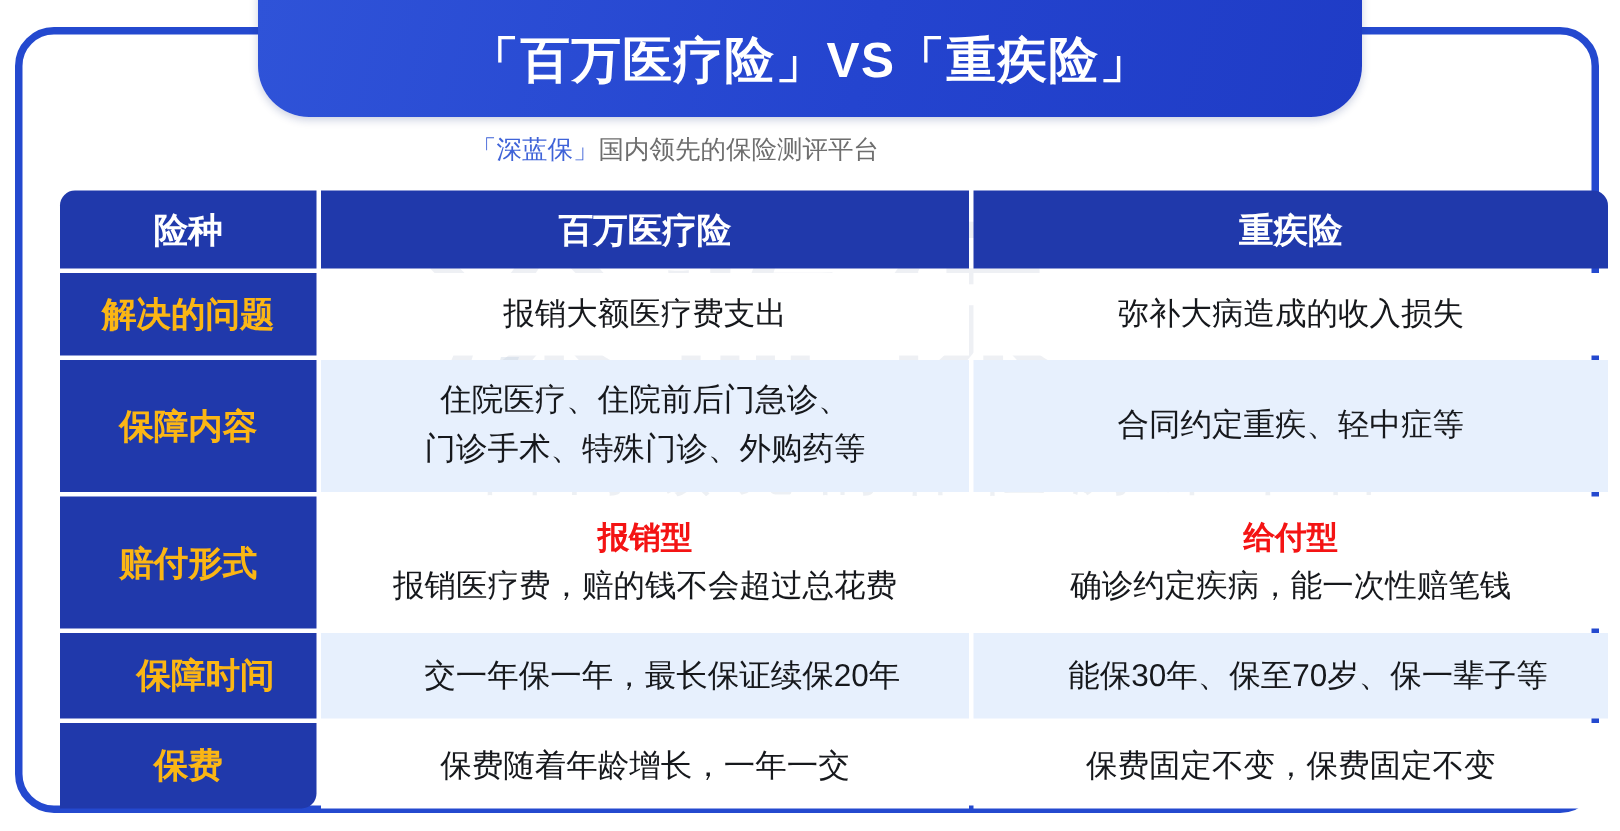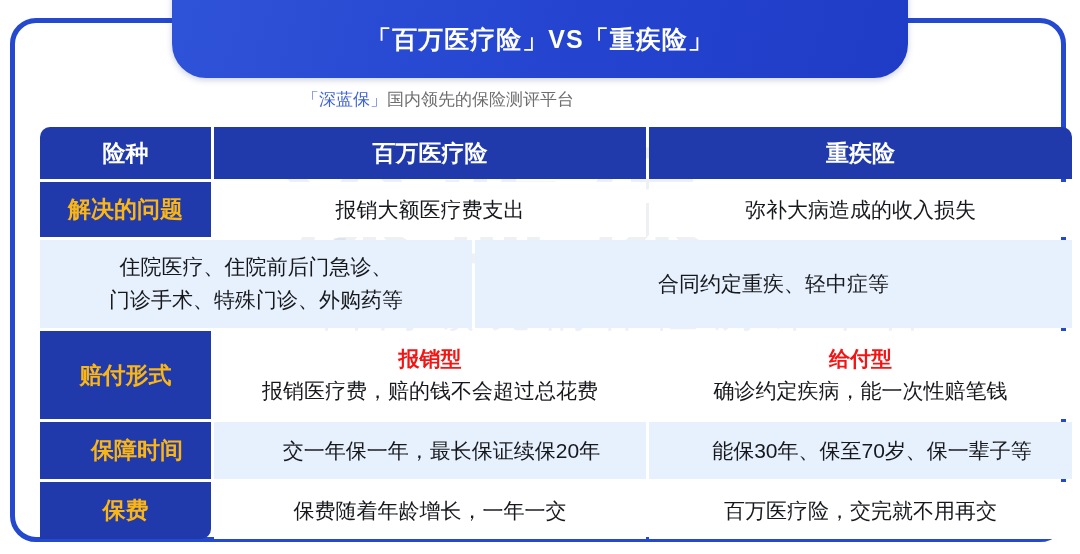--- a/index.html
+++ b/index.html
@@ -42,32 +42,32 @@
     height: 84px;
     background: linear-gradient(105deg, #2f53d8 0%, #2444cf 55%, #1f3cc6 100%);
     border-radius: 0 0 34px 34px;
     display: flex;
     align-items: center;
     justify-content: center;
     box-shadow: 0 2px 6px rgba(20,40,120,.22);
   }
   .title-banner .title-text {
     color: #ffffff;
-    font-size: 25px;
+    font-size: 33px;
     font-weight: bold;
     letter-spacing: 1px;
     line-height: 1;
     white-space: nowrap;
     padding-top: 6px;
   }
 
   
   .subtitle {
     position: absolute;
-    left: 0;
+    left: 12px;
     top: 88px;
     width: 876px;
     text-align: center;
     font-size: 17px;
     line-height: 24px;
     color: #6e6e6e;
     white-space: nowrap;
   }
   .subtitle .brand {
     color: #3f63d8;
@@ -227,20 +227,21 @@
       <div class="cell c-right">重疾险</div>
     </div>
 
     <div class="trow">
       <div class="cell c-label lbl h1">解决的问题</div>
       <div class="cell c-mid bg-white h1">报销大额医疗费支出</div>
       <div class="cell c-right bg-white h1">弥补大病造成的收入损失</div>
     </div>
 
     <div class="trow">
+      <div class="cell c-label lbl h2">保障内容</div>
       <div class="cell c-mid bg-blue h2">
         <div class="stack two-line">
           <span class="sub-line nowrap">住院医疗、住院前后门急诊、</span>
           <span class="sub-line nowrap">门诊手术、特殊门诊、外购药等</span>
         </div>
       </div>
       <div class="cell c-right bg-blue h2">合同约定重疾、轻中症等</div>
     </div>
 
     <div class="trow">
@@ -261,17 +262,17 @@
 
     <div class="trow">
       <div class="cell c-label lbl h4">保障时间</div>
       <div class="cell c-mid bg-blue h4 nowrap">交一年保一年，最长保证续保20年</div>
       <div class="cell c-right bg-blue h4 nowrap">能保30年、保至70岁、保一辈子等</div>
     </div>
 
     <div class="trow row-last">
       <div class="cell c-label lbl h5">保费</div>
       <div class="cell c-mid bg-white h5 nowrap">保费随着年龄增长，一年一交</div>
-      <div class="cell c-right bg-white h5 nowrap">百万医疗险，交完就不用再交</div>
+      <div class="cell c-right bg-white h5 nowrap">保费固定不变，保费固定不变</div>
     </div>
 
   </div>
 </div>
 
 </body></html>

